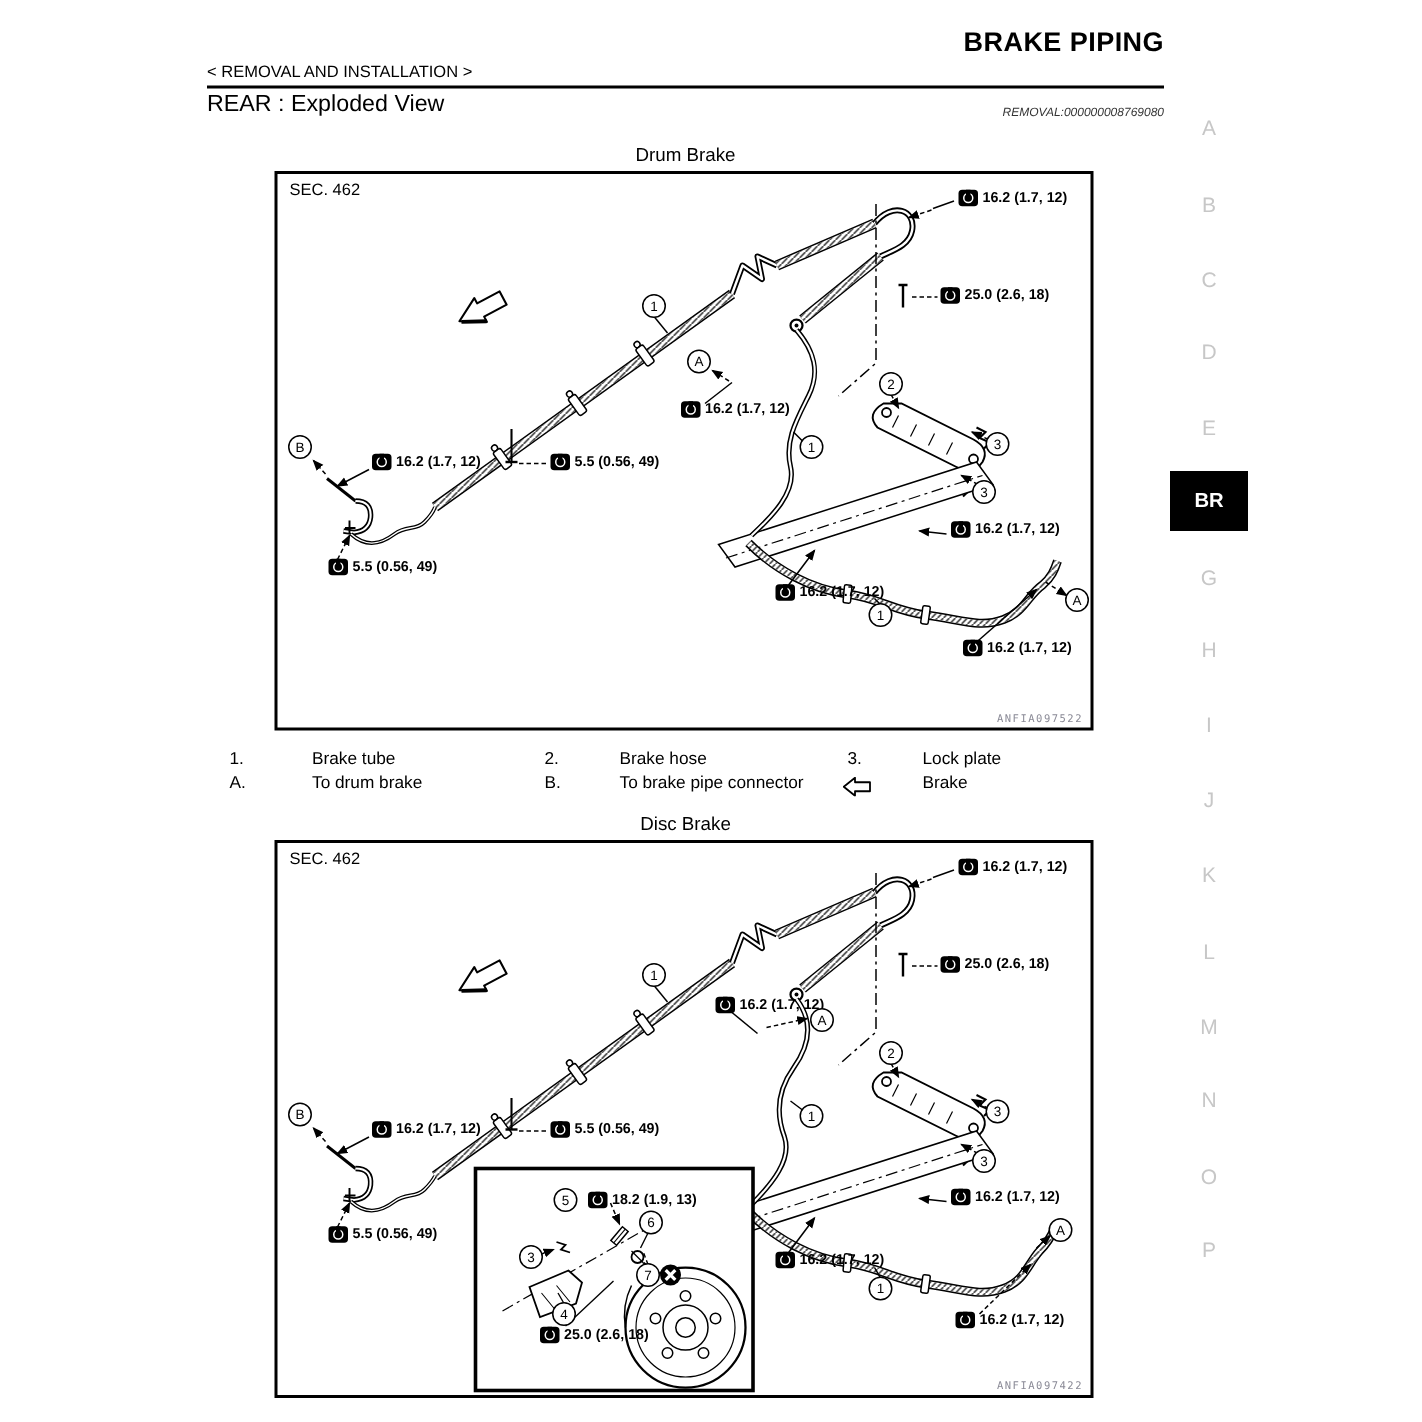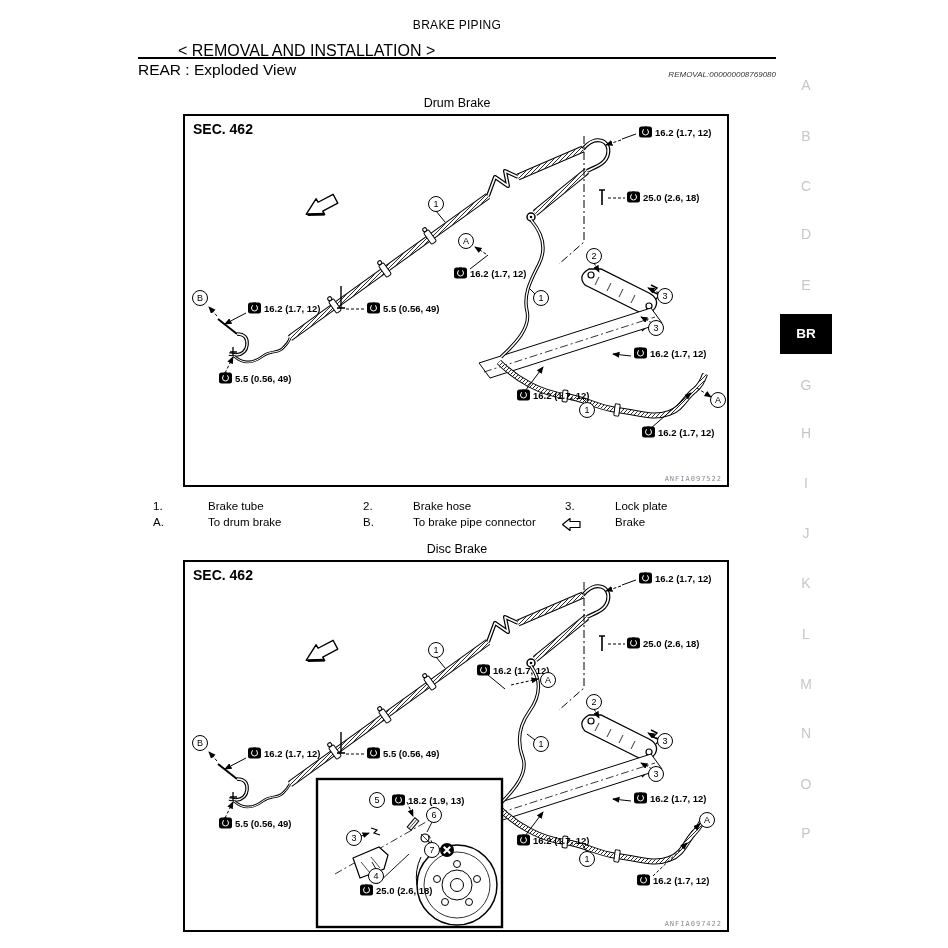--- a/index.html
+++ b/index.html
@@ -1,32 +1,32 @@
 <!DOCTYPE html>
 <html><head>
 <meta charset="utf-8">
 <style>
   html,body{margin:0;padding:0;}
   body{
     width:948px;height:948px;position:relative;background:#fff;
     font-family:"Liberation Sans",sans-serif;color:#000;overflow:hidden;
   }
   
-  .page-title{position:absolute;left:138px;top:18px;width:638px;text-align:center;
-    font-size:12px;font-weight:normal;letter-spacing:.3px;}
-  .breadcrumb{position:absolute;left:138px;top:42px;font-size:16px;margin-left:40px;}
+  .page-title{position:absolute;left:138px;top:18px;width:638px;text-align:right;
+    font-size:18px;font-weight:bold;letter-spacing:.3px;}
+  .breadcrumb{position:absolute;left:138px;top:42px;font-size:11px;}
   .header-rule{position:absolute;left:138px;top:57px;width:638px;height:2px;background:#000;}
   .section-title{position:absolute;left:138px;top:61px;font-size:15.5px;}
   .infoid{position:absolute;left:604px;top:70px;width:172px;text-align:right;
     font-size:8px;font-style:italic;color:#333;}
   
   .diagram-caption{position:absolute;left:138px;width:638px;text-align:center;font-size:12.5px;}
   
   .diagram-box{position:absolute;left:183px;width:546px;border:2px solid #000;background:#fff;box-sizing:border-box;}
-  .sec-label{position:absolute;left:8px;top:5px;font-size:14px;font-weight:bold;z-index:3;}
+  .sec-label{position:absolute;left:8px;top:5px;font-size:11px;font-weight:normal;z-index:3;}
   .fig-code{position:absolute;right:5px;bottom:2px;font-family:"DejaVu Sans Mono",monospace;
     font-size:7px;color:#8a8a96;letter-spacing:1px;z-index:3;}
   .art{position:absolute;left:0;top:0;z-index:1;}
   
   .torque{position:absolute;display:flex;align-items:center;gap:3px;font-size:9.5px;
     font-weight:bold;white-space:nowrap;transform:translateY(-50%);z-index:4;}
   .ticon{width:13px;height:11px;background:#000;border-radius:2.5px;position:relative;flex:0 0 auto;}
   .ticon::before{content:"";position:absolute;left:2.6px;top:1.6px;width:5.6px;height:5.6px;
     border:1.5px solid #fff;border-radius:50%;}
   .ticon::after{content:"";position:absolute;left:5px;top:0;width:3px;height:3.5px;background:#000;}

